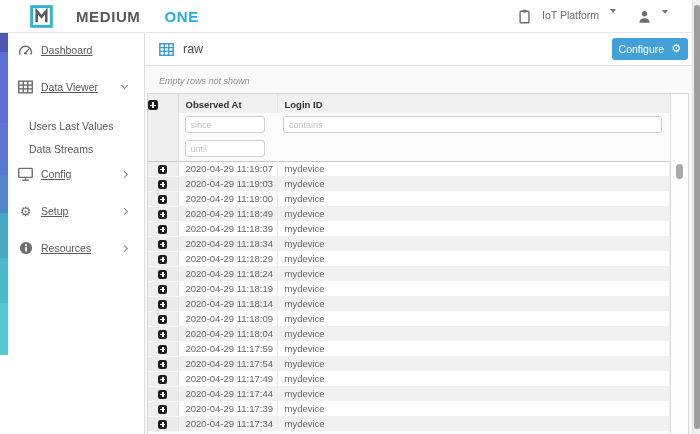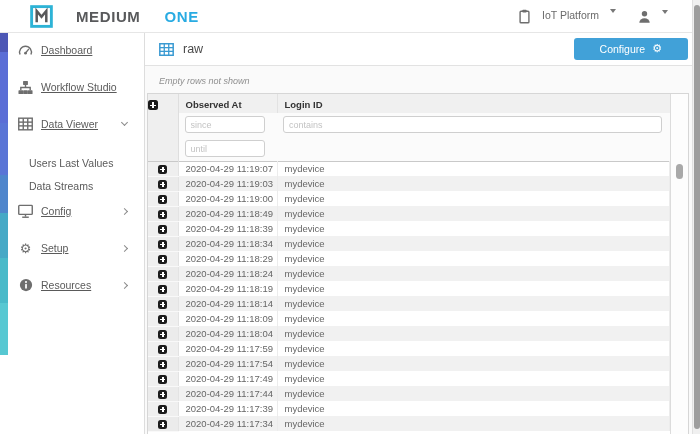--- a/index.html
+++ b/index.html
@@ -44,21 +44,21 @@
   .chev.right { transform:rotate(-45deg); }
   .chev.down  { transform:rotate(45deg); margin-top:-3px; }
   .gearglyph { font-size:13px; color:#6e6e6e; line-height:1; }
 
   
   .main { flex:1; background:#fafafa; display:flex; flex-direction:column; min-width:0; }
   .titlebar { height:33px; background:#fff; border-bottom:1px solid #e2e2e2;
     display:flex; align-items:center; padding:0 12px 0 14px; flex:none; }
   .page-title { font-size:12.5px; font-weight:normal; color:#4a4a4a; margin-left:9px; }
   .configure-btn { margin-left:auto; background:#41a1d8; color:#fff; border:none;
-    border-radius:3px; padding:5px 26px; font-size:10.5px; cursor:pointer;
+    border-radius:3px; padding:5px 7px; font-size:10.5px; cursor:pointer;
     display:flex; align-items:flex-start; gap:7px; font-family:inherit; }
   .configure-btn .btn-gear { font-size:11px; line-height:1; }
   .note { margin:10px 0 7px 14px; font-size:9px; font-style:italic; color:#8f8f8f; }
 
   
   .table-wrap { margin-left:2px; width:542px; position:relative; background:#fff;
     border:1px solid #d6d6d6; border-bottom:none; flex:1; overflow:hidden; }
   .table-inner { margin-right:18px; }
   table { border-collapse:collapse; width:100%; table-layout:fixed; }
   col.c-expand { width:30px; } col.c-observed { width:99px; }
@@ -145,32 +145,20 @@
     <nav class="nav">
       <div class="nav-item">
         <span class="nav-ic">
           <svg width="16" height="15" viewBox="0 0 16 16">
             <path d="M2.2,12.2 A6.3,6.3 0 1 1 13.8,12.2" class="st" stroke-width="1.7"></path>
             <line x1="8" y1="10.8" x2="11.6" y2="6.2" class="st" stroke-width="1.6"></line>
             <circle cx="8" cy="10.8" r="1.5" class="fl"></circle>
           </svg>
         </span>
         <span class="nav-lbl">Dashboard</span>
-      </div>
-      <div class="nav-item">
-        <span class="nav-ic">
-          <svg width="16" height="15" viewBox="0 0 16 16">
-            <rect x="5.4" y="1" width="5.2" height="4.2" rx="0.6" class="fl"></rect>
-            <path d="M8,5.2 V8 M3,11 V8 H13 V11" class="st" stroke-width="1.2"></path>
-            <rect x="0.5" y="11" width="5" height="4" rx="0.6" class="fl"></rect>
-            <rect x="5.5" y="11" width="5" height="4" rx="0.6" class="fl"></rect>
-            <rect x="10.5" y="11" width="5" height="4" rx="0.6" class="fl"></rect>
-          </svg>
-        </span>
-        <span class="nav-lbl">Workflow Studio</span>
       </div>
       <div class="nav-item">
         <span class="nav-ic">
           <svg width="16" height="14" viewBox="0 0 16 14">
             <rect x="0.8" y="0.8" width="14.4" height="12.4" class="st" stroke-width="1.5"></rect>
             <line x1="0.8" y1="5" x2="15.2" y2="5" class="st" stroke-width="1.3"></line>
             <line x1="0.8" y1="9" x2="15.2" y2="9" class="st" stroke-width="1.3"></line>
             <line x1="5.6" y1="0.8" x2="5.6" y2="13.2" class="st" stroke-width="1.3"></line>
             <line x1="10.4" y1="0.8" x2="10.4" y2="13.2" class="st" stroke-width="1.3"></line>
           </svg>

